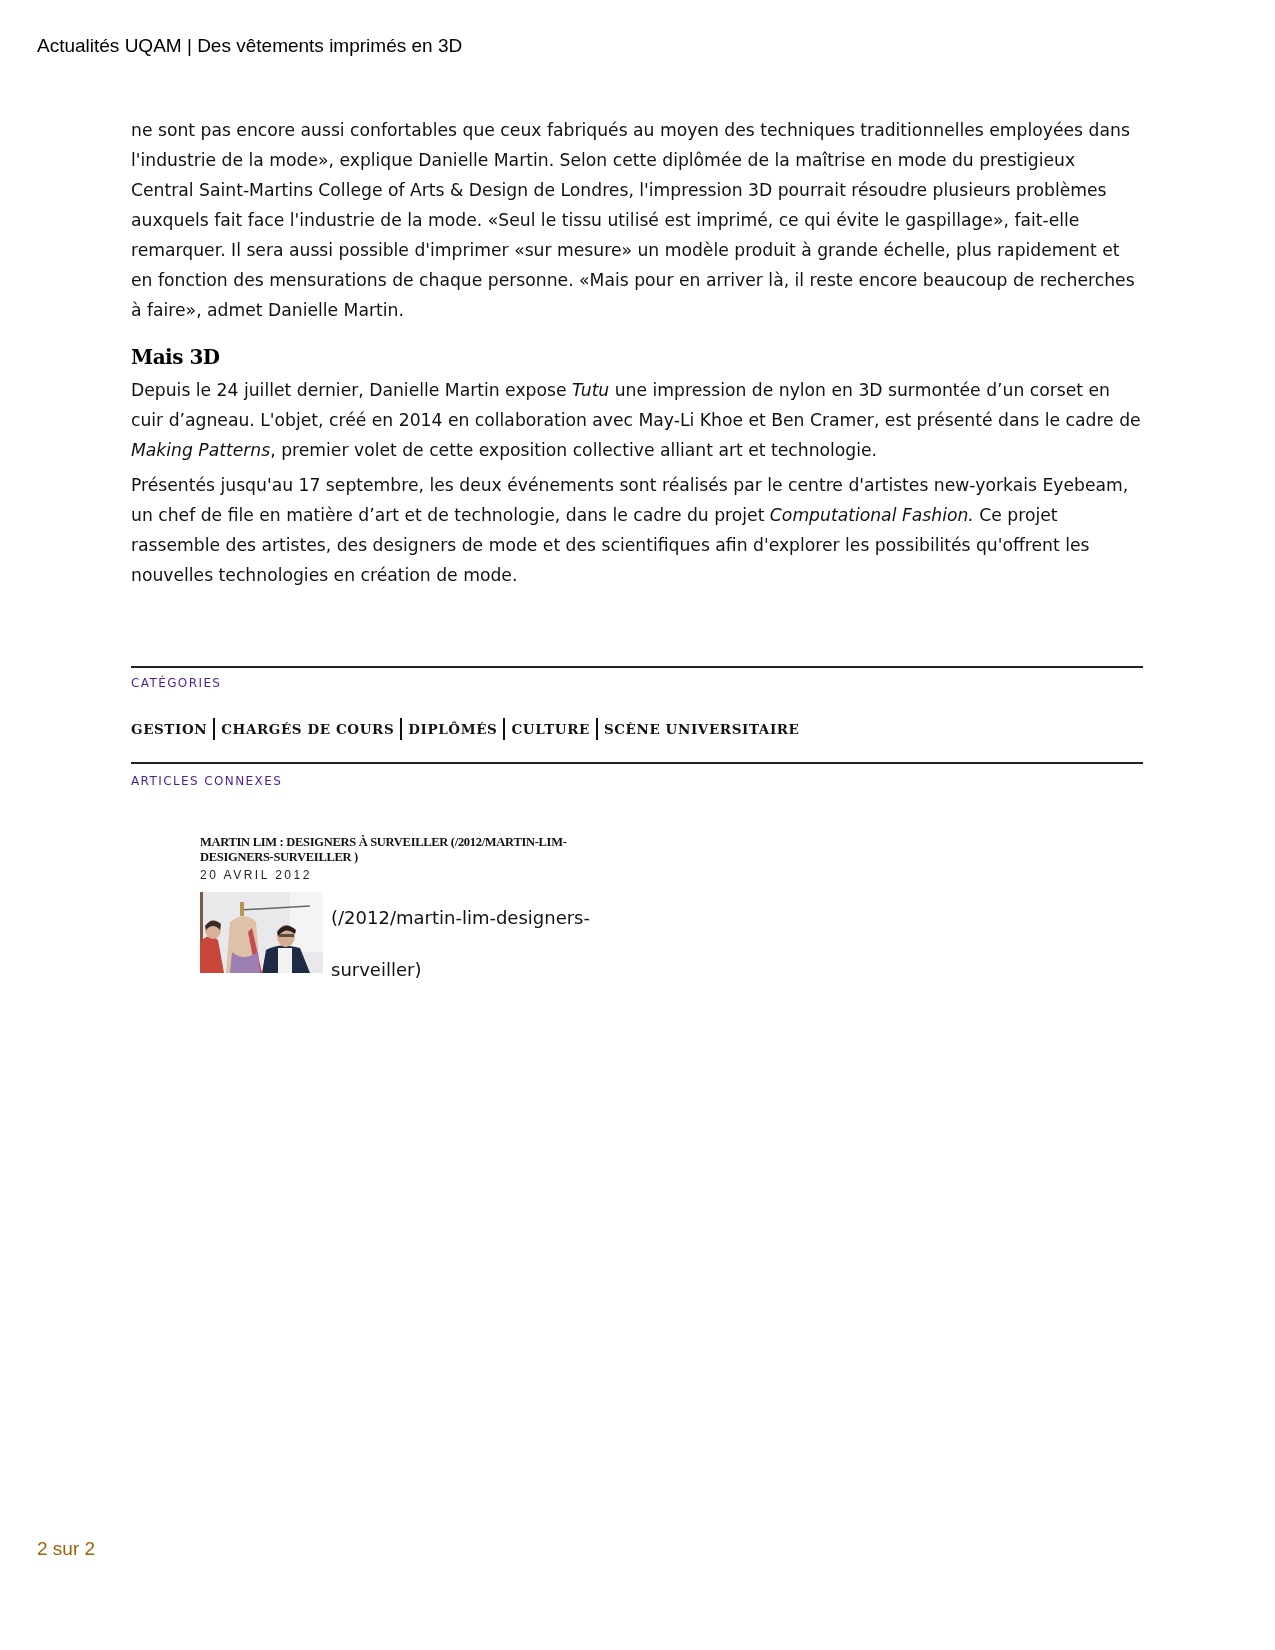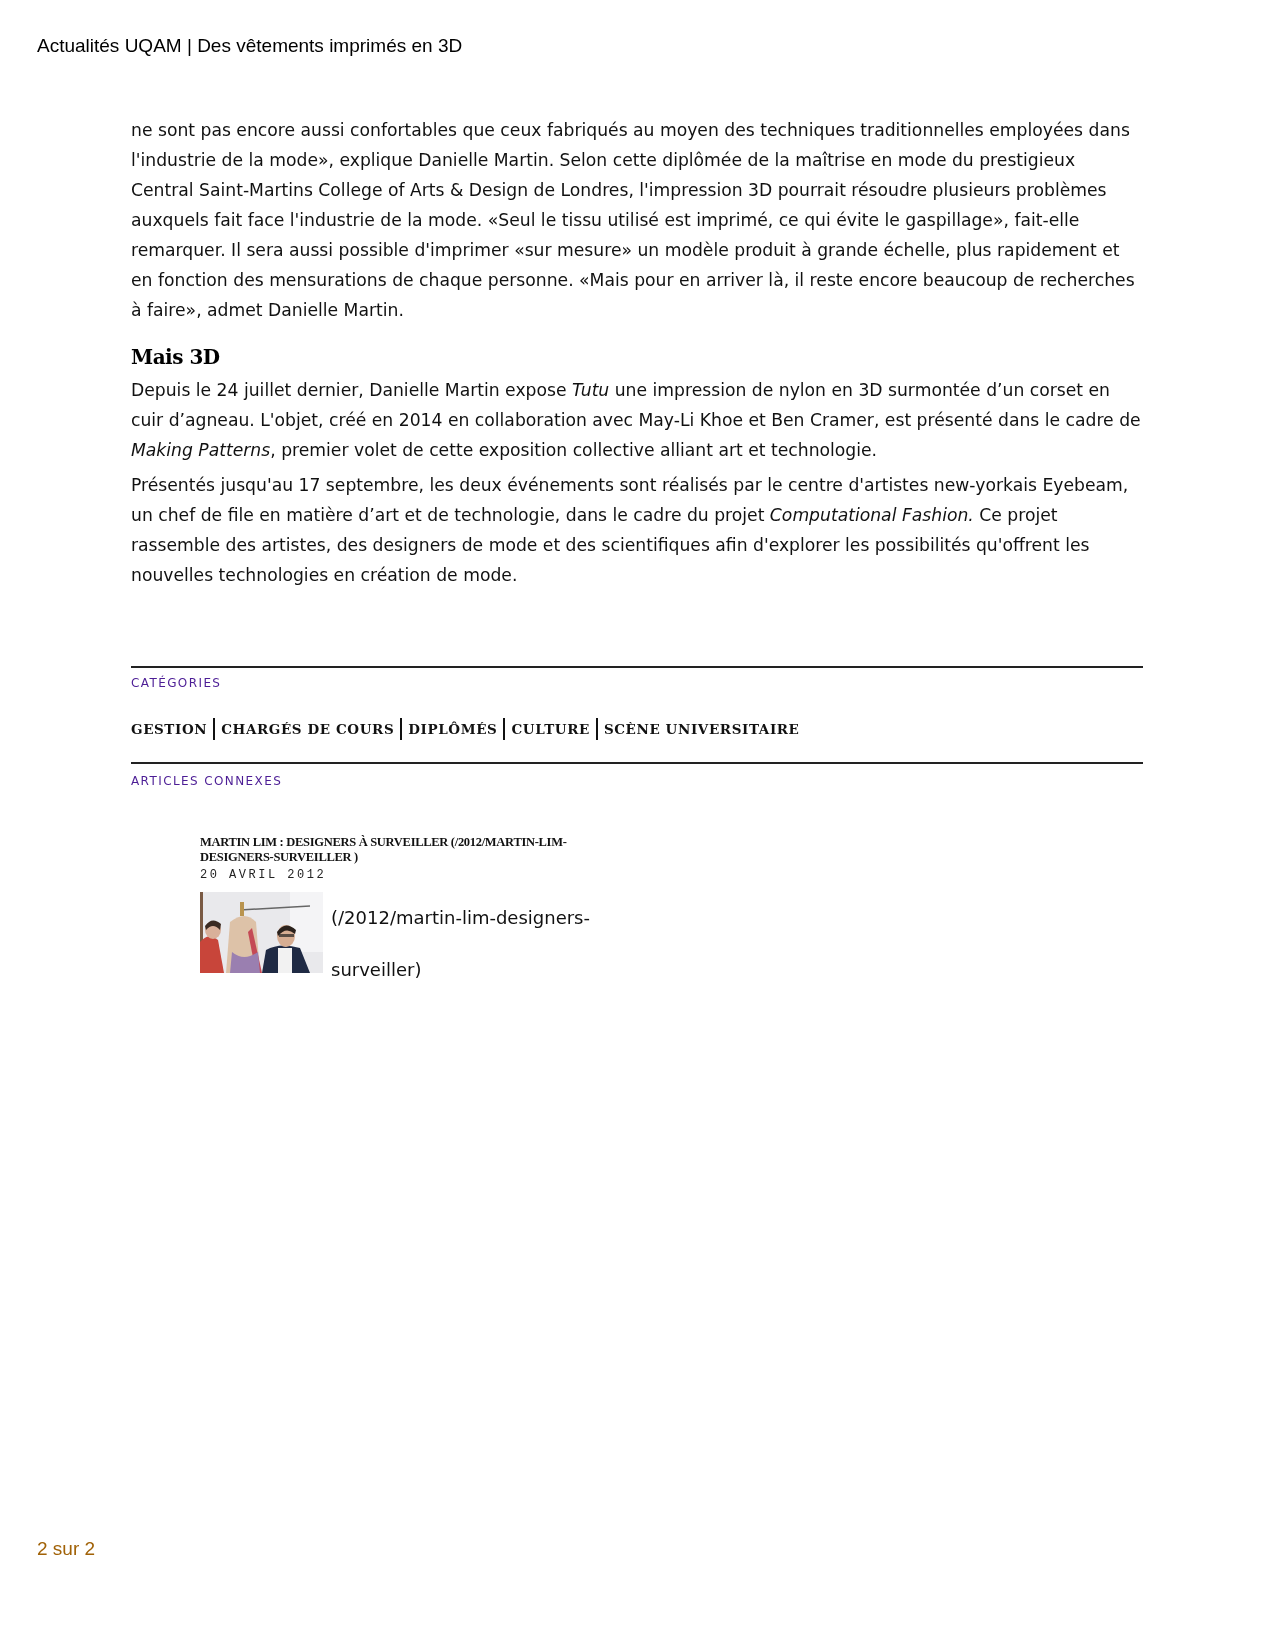--- a/index.html
+++ b/index.html
@@ -22,21 +22,21 @@
   .section-label { position: absolute; left: 131px; font-family: "DejaVu Sans", sans-serif; font-size: 12px;
     letter-spacing: 1.4px; color: #4c1d95; }
   .categories { position: absolute; left: 131px; top: 710px; font-family: "DejaVu Serif", serif; font-weight: bold;
     font-size: 13.5px; letter-spacing: 0.6px; color: #111; display: flex; align-items: center; margin-top: 8px; }
   .categories .cat { cursor: pointer; }
   .categories .sep { display: inline-block; width: 2px; height: 22px; background: #111; margin: 0 6px; }
 
   .related { position: absolute; left: 200px; top: 835px; width: 420px; }
   .related .rel-title { font-family: Liberation Serif, serif; font-weight: bold; font-size: 12.5px; line-height: 15px;
     letter-spacing: -0.3px; color: #111; display: block; cursor: pointer; }
-  .related .rel-date { font-family: Liberation Mono, monospace; font-size: 12px; letter-spacing: 2.5px; color: #222; margin-top: 3px; }
+  .related .rel-date { font-family: Liberation Sans, sans-serif; font-size: 12px; letter-spacing: 2.5px; color: #222; margin-top: 3px; }
   .related .rel-link { margin-top: 10px; font-family: "DejaVu Sans", sans-serif; font-size: 18px; line-height: 52px; color: #111; }
   .related .thumb { float: left; width: 123px; height: 81px; margin-right: 8px; position: relative; overflow: hidden; background: #e8e6e4; }
   .related .rel-link-text { cursor: pointer; }
 </style>
 </head>
 <body>
 
 <div class="print-header">
   <span class="title">Actualités UQAM | Des vêtements imprimés en 3D</span>
 </div>

